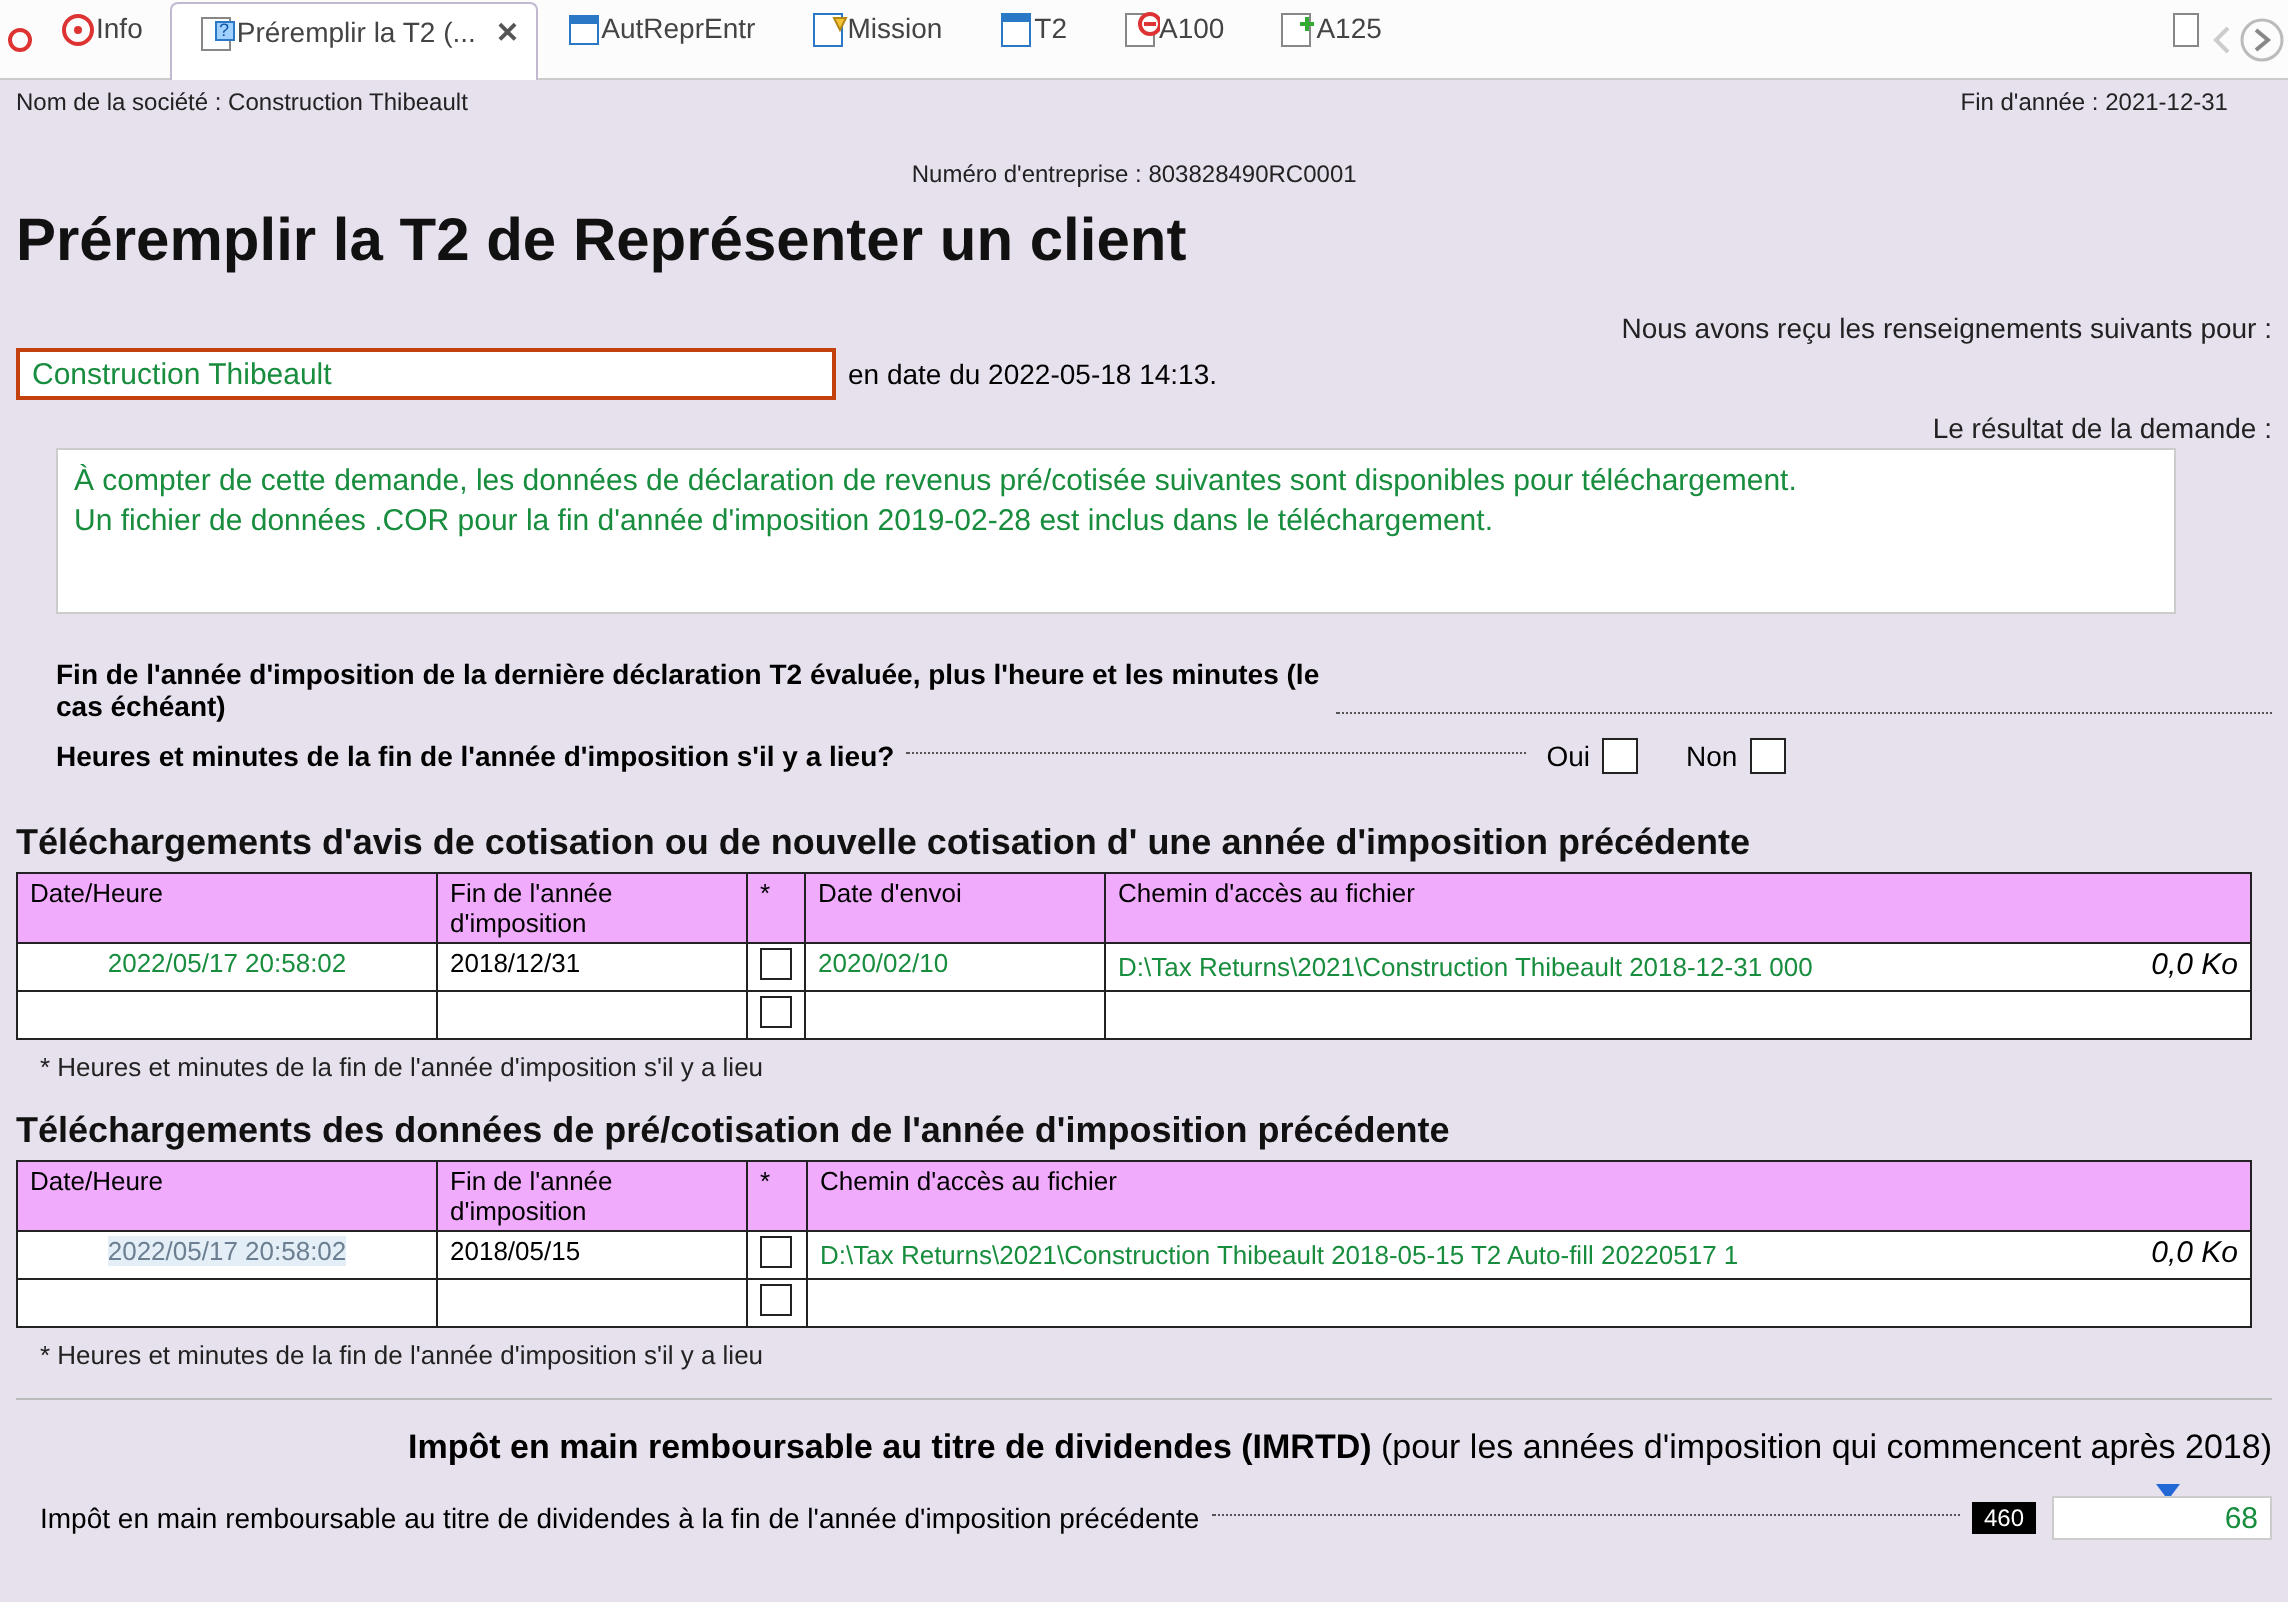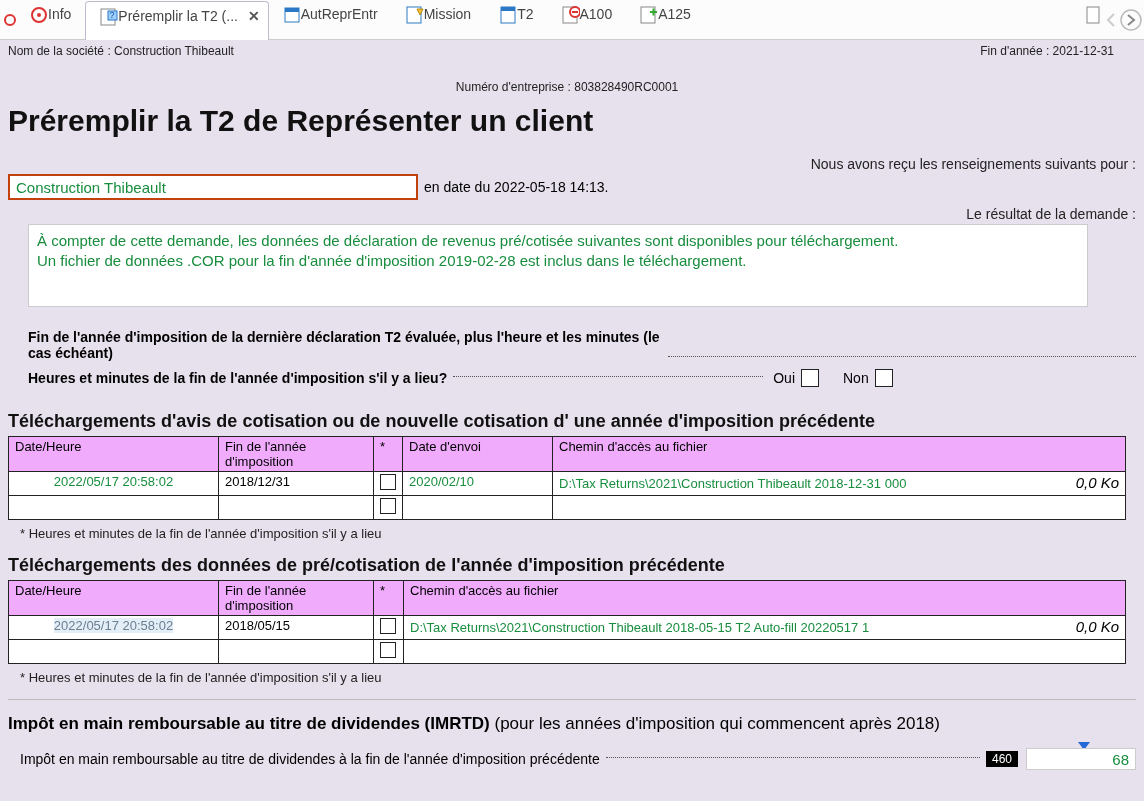--- a/index.html
+++ b/index.html
@@ -158,21 +158,21 @@
   .footnote { font-size: 13px; color: #222; margin: 6px 0 8px 12px; }
   .highlight-selected { background: #e3eef7; }
 
   
   .col-datetime2 { width: 210px; }
   .col-fye2 { width: 155px; }
   .col-star2 { width: 30px; }
   .col-path2 { }
 
   
-  .imrtd-title { font-size: 17px; margin-top: 14px; }
+  .imrtd-title { font-size: 17px; margin-top: 14px; text-align: right; }
   .imrtd-title b { font-weight: bold; }
   .imrtd-row {
     display: flex; align-items: center; margin: 14px 0 0 12px;
     font-size: 14px;
   }
   .imrtd-row .dots3 { flex: 1; border-bottom: 1px dotted #555; margin: 0 6px 3px 6px; }
   .linebox {
     background: #000; color: #fff; font-size: 12px; padding: 1px 6px;
     display: inline-block;
   }

